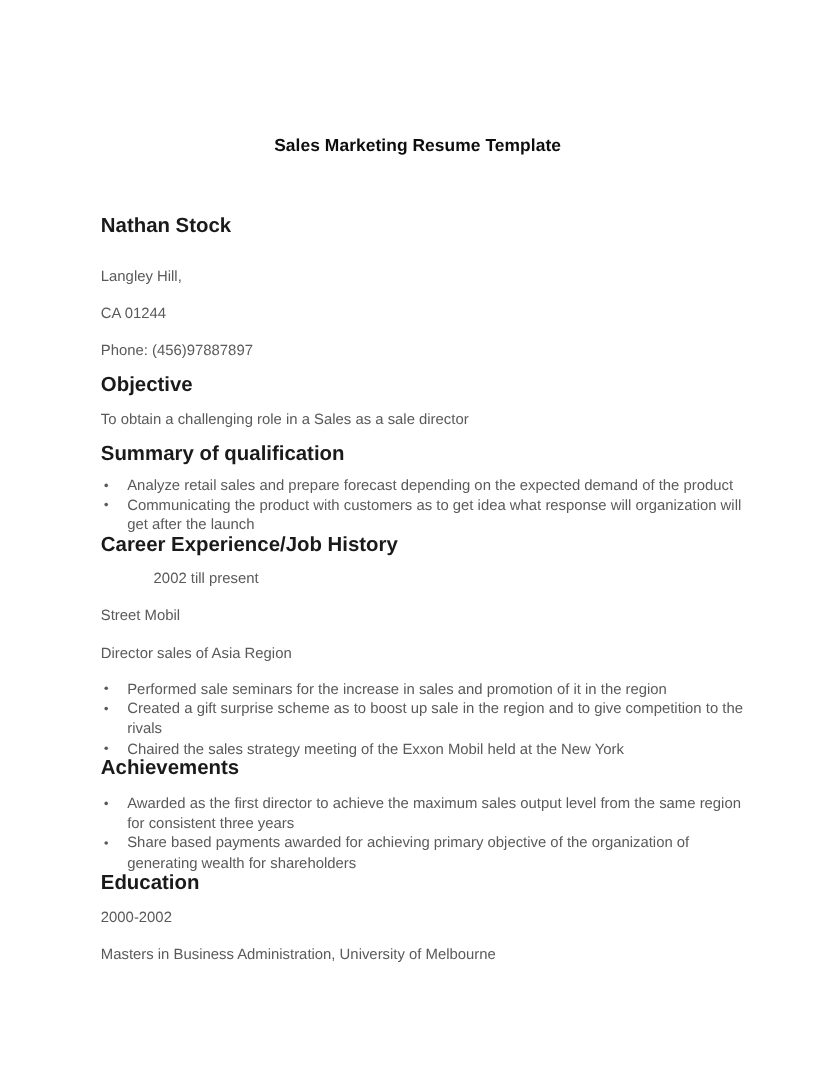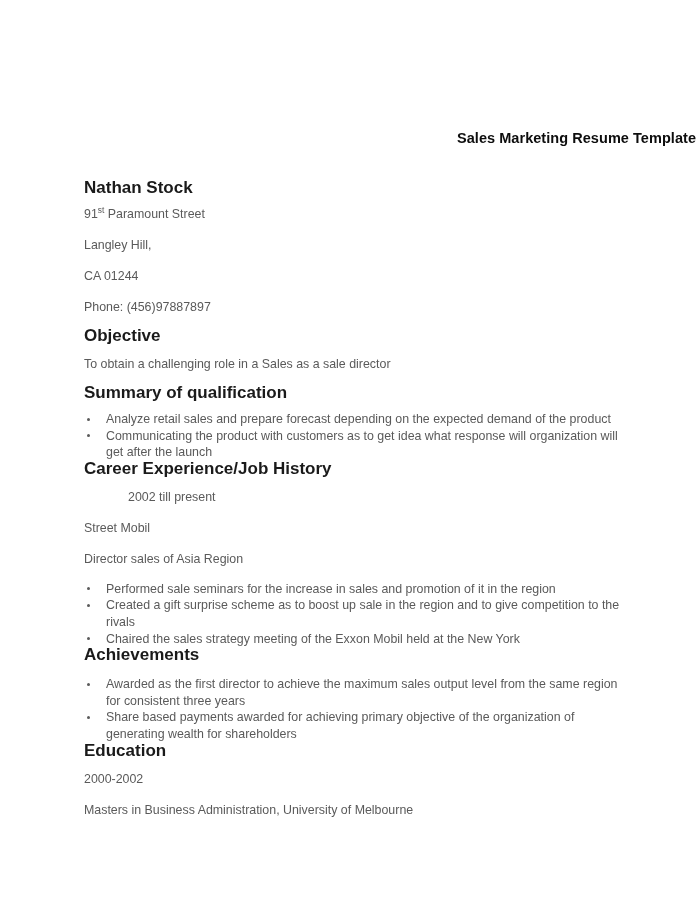--- a/index.html
+++ b/index.html
@@ -16,24 +16,24 @@
   }
   .page {
     position: relative;
     width: 696px;
     height: 901px;
     background: #ffffff;
     box-sizing: border-box;
   }
   .doc-title {
     position: absolute;
-    top: 130px;
+    top: 114px;
     left: 0;
     width: 696px;
-    text-align: right;
+    text-align: center;
     font-size: 14.5px;
     font-weight: bold;
     color: #0d0d0d;
     letter-spacing: 0.05px;
   }
   .body-area {
     position: absolute;
     left: 84px;
     top: 180px;
     width: 544px;
@@ -98,21 +98,20 @@
 
 <div class="page">
 
   <div class="doc-title">Sales Marketing Resume Template</div>
 
   <div class="body-area">
 
     <div class="heading">Nathan Stock</div>
     <div class="gap-name"></div>
 
-    <div class="para"><span>91</span><span class="sup">st</span><span> Paramount Street</span></div>
     <div class="gap-line"></div>
 
     <div class="para">Langley Hill,</div>
     <div class="gap-line"></div>
 
     <div class="para">CA 01244</div>
     <div class="gap-line"></div>
 
     <div class="para">Phone: (456)97887897</div>
     <div class="gap-small"></div>

